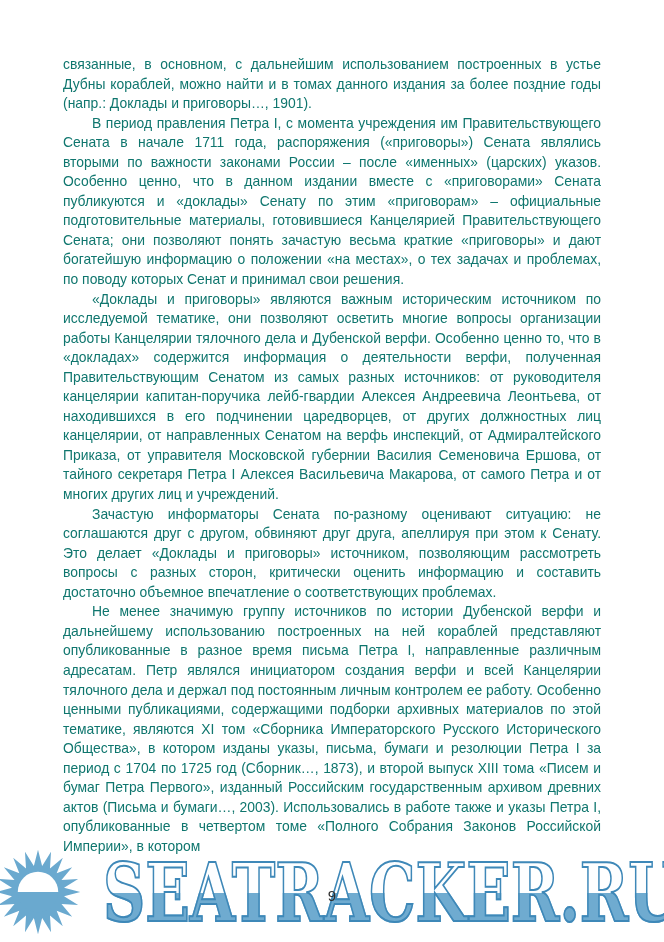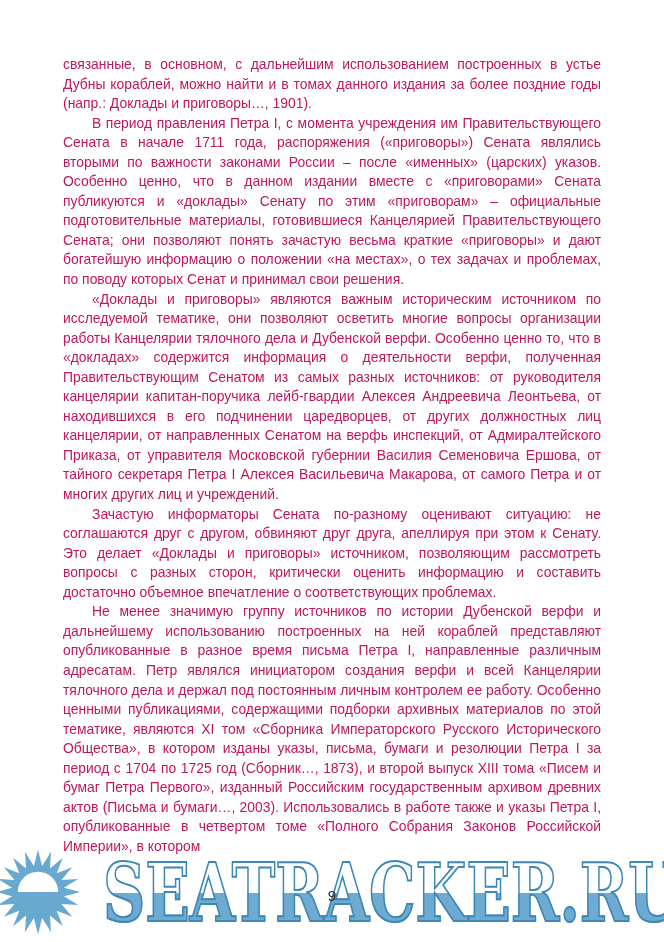--- a/index.html
+++ b/index.html
@@ -16,21 +16,21 @@
     font-family: "Liberation Sans", sans-serif;
   }
 
   
   .content {
     position: absolute;
     left: 63px;
     top: 55px;
     width: 538px;
     z-index: 1;
-    color: #be185d;
+    color: #0f766e;
     font-size: 13.9px;
     line-height: 19.55px;
     text-align: justify;
   }
   .content p {
     margin: 0;
     padding: 0;
     text-indent: 29px;
   }
   .content p.no-indent {

